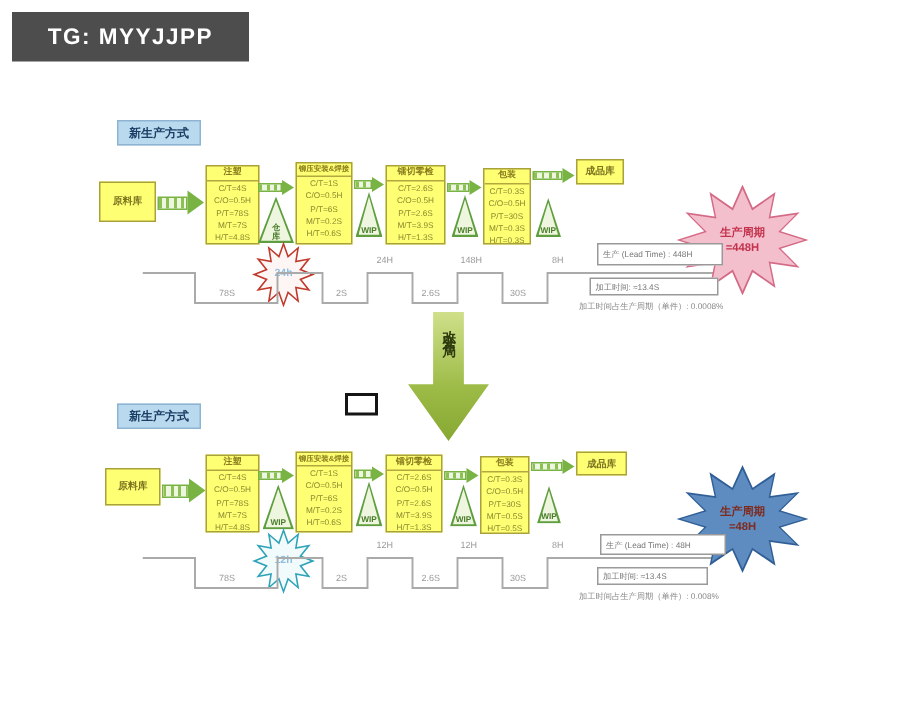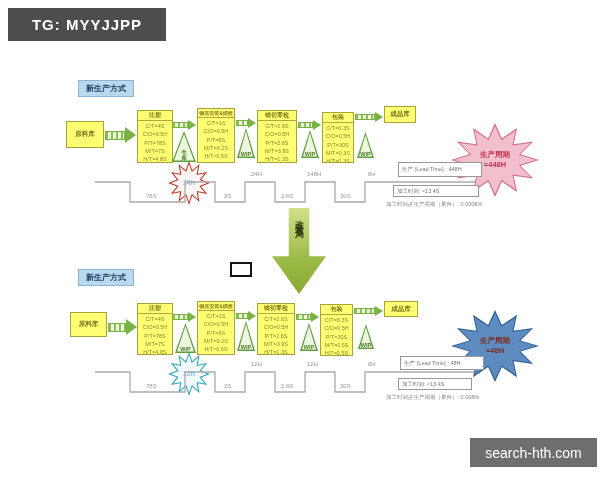--- a/index.html
+++ b/index.html
@@ -306,15 +306,14 @@
       <div class="so"></div>
       <div class="si"></div>
       <div class="sl">生产周期
 =48H</div>
     </div>
 
   <div class="wbox" style="left:400px;top:356px;width:84px;height:14px;">生产 (Lead Time) : 48H</div>
   <div class="wbox" style="left:398px;top:378px;width:74px;height:12px;">加工时间: ≈13.4S</div>
   <div class="ratio" style="left:386px;top:394px;">加工时间占生产周期（单件）: 0.008%</div>
 
-  <div id="footer-badge" class="badge">search-hth.com</div>
 
 </div>
 
 </body></html>

